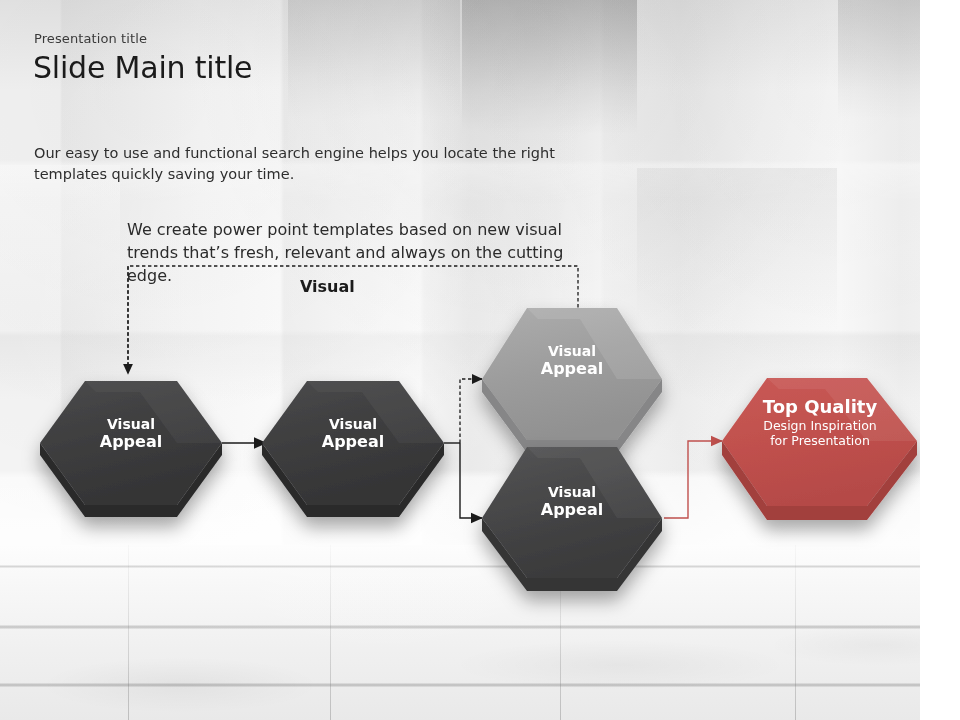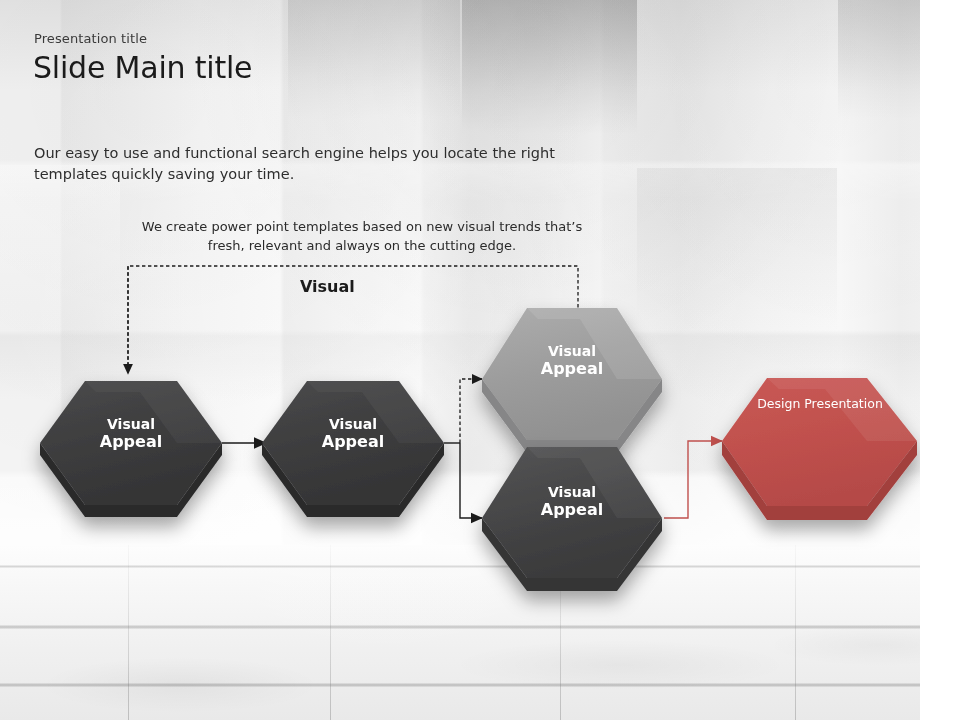--- a/index.html
+++ b/index.html
@@ -115,21 +115,21 @@
   .main-title {
     position: absolute; left: 33px; top: 50px;
     font-size: 30px; font-weight: normal; color: #1b1b1b; letter-spacing: -0.2px;
   }
   .subtitle {
     position: absolute; left: 34px; top: 103px; width: 560px;
     font-size: 14.5px; color: #2e2e2e; line-height: 1.45; margin-top: 40px;
   }
   .body-copy {
     position: absolute; left: 127px; top: 218px; width: 470px;
-    font-size: 13px; color: #2b2b2b; line-height: 1.45; text-align: center;
+    font-size: 16px; color: #2b2b2b; line-height: 1.45;
   }
   .visual-label {
     position: absolute; left: 300px; top: 277px;
     font-size: 16px; font-weight: bold; color: #1b1b1b;
   }
 
   
   svg.overlay { position:absolute; left:0; top:0; width:960px; height:720px; }
 
   
@@ -279,16 +279,18 @@
     <span class="l1">Visual</span>
     <span class="l2">Appeal</span>
   </div>
 
   <div class="hex-text" style="left:482px; top:484px; width:180px;">
     <span class="l1">Visual</span>
     <span class="l2">Appeal</span>
   </div>
 
   <div class="hex-text red" style="left:724px; top:396px; width:192px;">
-    <span class="sub">Design Presentation</span>
+    <span class="l1">Top Quality</span>
+    <span class="sub">Design Inspiration</span>
+    <span class="sub">for Presentation</span>
   </div>
 
 </div>
 
 </body></html>

